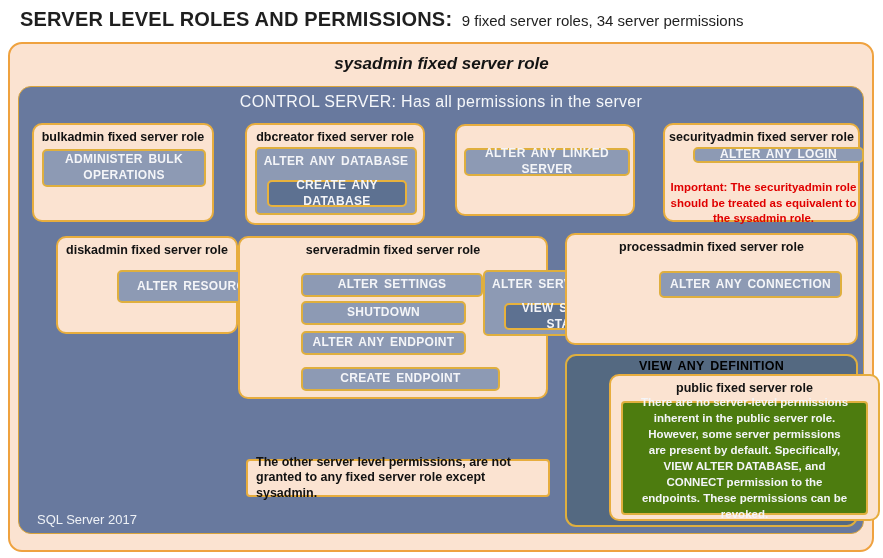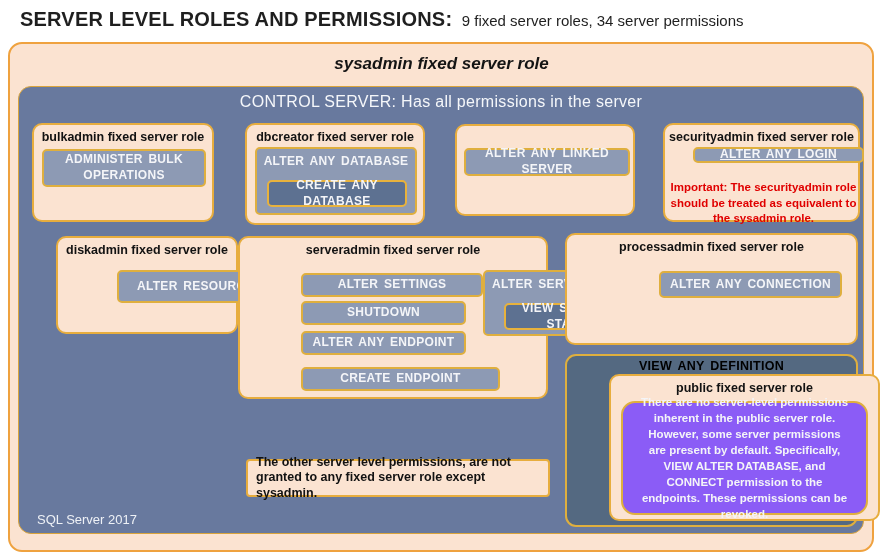--- a/index.html
+++ b/index.html
@@ -121,23 +121,23 @@
   }
   .public-box {
     left: 9px; top: 18px; width: 271px; height: 147px;
     background: #fbe3d1;
     border: 2px solid #e7ad3e;
     border-radius: 10px;
     margin-left: 33px;
   }
   .public-note {
     left: 10px; top: 25px; width: 247px; height: 114px;
-    background: #8b5cf6;
+    background: #4d7c0f;
     border: 2px solid #dfaf3e;
-    border-radius: 14px;
+    border-radius: 4px;
     color: #f4f5f8;
     font-size: 11.5px; font-weight: 700;
     text-align: center; line-height: 1.4;
     display: flex; align-items: center; justify-content: center;
     padding: 4px 17px;
   }
 </style>
 </head>
 <body>
 

